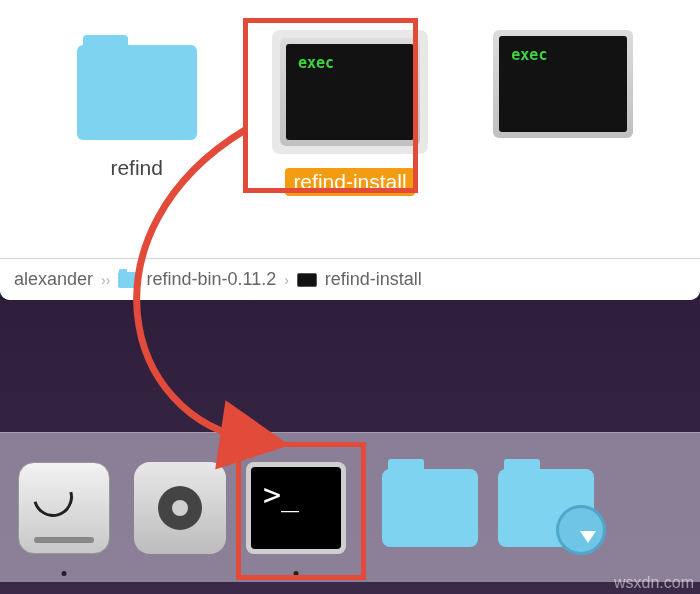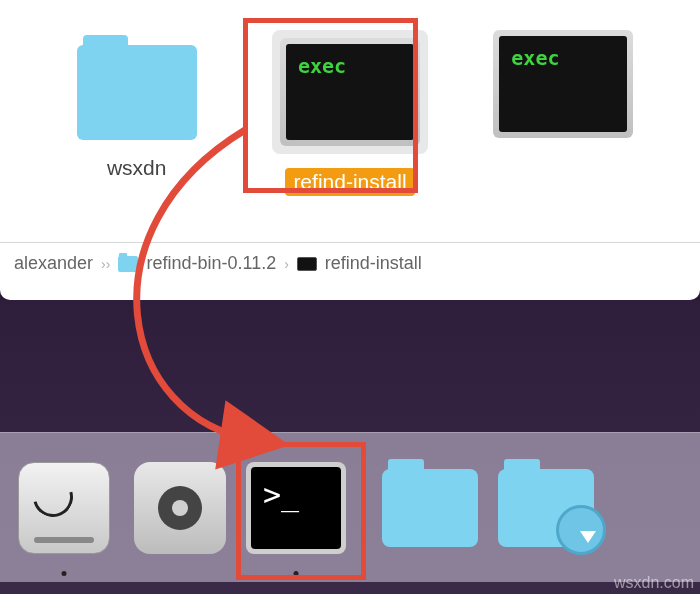--- a/index.html
+++ b/index.html
@@ -70,21 +70,21 @@
     display: flex;
     align-items: stretch;
   }
   .exec-screen {
     flex: 1;
     background: #121212;
     border-radius: 3px;
     padding: 10px 12px;
     color: #3fd43f;
     font-family: monospace;
-    font-size: 20px;
+    font-size: 15px;
     font-weight: 600;
   }
 
   .file-label {
     margin-top: 14px;
     font-size: 21px;
     color: #444;
     text-align: center;
     padding: 2px 8px;
     border-radius: 4px;
@@ -101,21 +101,21 @@
     width: 175px;
     height: 175px;
     border: 5px solid #e24a3a;
     pointer-events: none;
     z-index: 5;
   }
 
   
   .breadcrumb {
     position: absolute;
-    bottom: 16px;
+    bottom: 0;
     left: 0; right: 0;
     height: 42px;
     border-top: 1px solid #d6d6d6;
     display: flex;
     align-items: center;
     font-size: 18px;
     color: #666;
     padding: 0 6px;
     background: #fff;
     border-radius: 0 0 10px 10px;
@@ -285,21 +285,21 @@
 <body>
 
 <div class="finder">
   <div class="file-row">
 
     <div class="file-item">
       <div class="folder-icon">
         <div class="folder-tab"></div>
         <div class="folder-back"></div>
       </div>
-      <div class="file-label">wsxdn</div>
+      <div class="file-label">refind</div>
     </div>
 
     <div class="file-item">
       <div class="selected-bg">
         <div class="exec-icon">
           <div class="exec-screen">exec</div>
         </div>
       </div>
       <div class="file-label selected">refind-install</div>
     </div>

